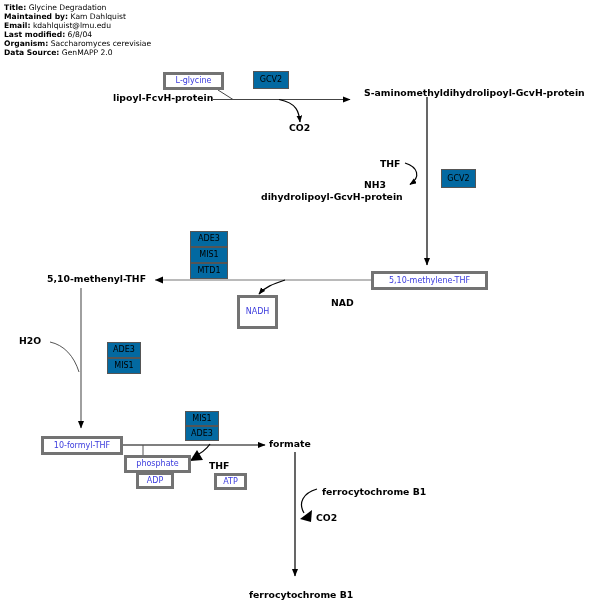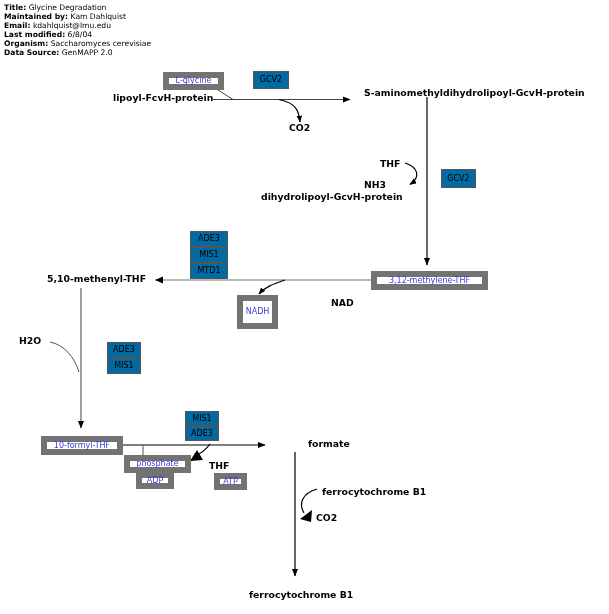--- a/index.html
+++ b/index.html
@@ -42,21 +42,21 @@
     font-size: 9.3px;
     font-weight: bold;
     color: #000000;
     white-space: nowrap;
     line-height: 10px;
   }
   
   .bluebox {
     position: absolute;
     box-sizing: border-box;
-    border: 6px solid #737373;
+    border: 3px solid #737373;
     background: #ffffff;
     color: #3b3bdd;
     font-size: 8px;
     display: flex;
     align-items: center;
     justify-content: center;
     white-space: nowrap;
     line-height: 1;
   }
   
@@ -160,31 +160,31 @@
 <div class="lbl" style="left:261px; top:192px;">dihydrolipoyl-GcvH-protein</div>
 
 <div class="lbl" style="left:47px; top:274px;">5,10-methenyl-THF</div>
 
 <div class="lbl" style="left:287px; top:298px;padding-left:44px;">NAD</div>
 
 <div class="lbl" style="left:19px; top:336px;">H2O</div>
 
 <div class="lbl" style="left:209px; top:461px;">THF</div>
 
-<div class="lbl" style="left:269px; top:439px;margin-left:39px;">formate</div>
+<div class="lbl" style="left:269px; top:439px;">formate</div>
 
 <div class="lbl" style="left:322px; top:487px;">ferrocytochrome B1</div>
 
 <div class="lbl" style="left:316px; top:513px;">CO2</div>
 
 <div class="lbl" style="left:249px; top:590px;">ferrocytochrome B1</div>
 
 <div class="bluebox" style="left:163px; top:72px; width:61px; height:18px;">L-glycine</div>
 
-<div class="bluebox" style="left:371px; top:271px; width:117px; height:19px;">3,12-methylene-THF</div>
+<div class="bluebox" style="left:371px; top:271px; width:117px; height:19px;">5,10-methylene-THF</div>
 
 <div class="bluebox" style="left:237px; top:295px; width:41px; height:34px;">NADH</div>
 
 <div class="bluebox" style="left:41px; top:436px; width:82px; height:19px;">10-formyl-THF</div>
 
 <div class="bluebox" style="left:124px; top:455px; width:67px; height:18px;">phosphate</div>
 
 <div class="bluebox" style="left:136px; top:472px; width:38px; height:17px;">ADP</div>
 
 <div class="bluebox" style="left:214px; top:473px; width:33px; height:17px;">ATP</div>

